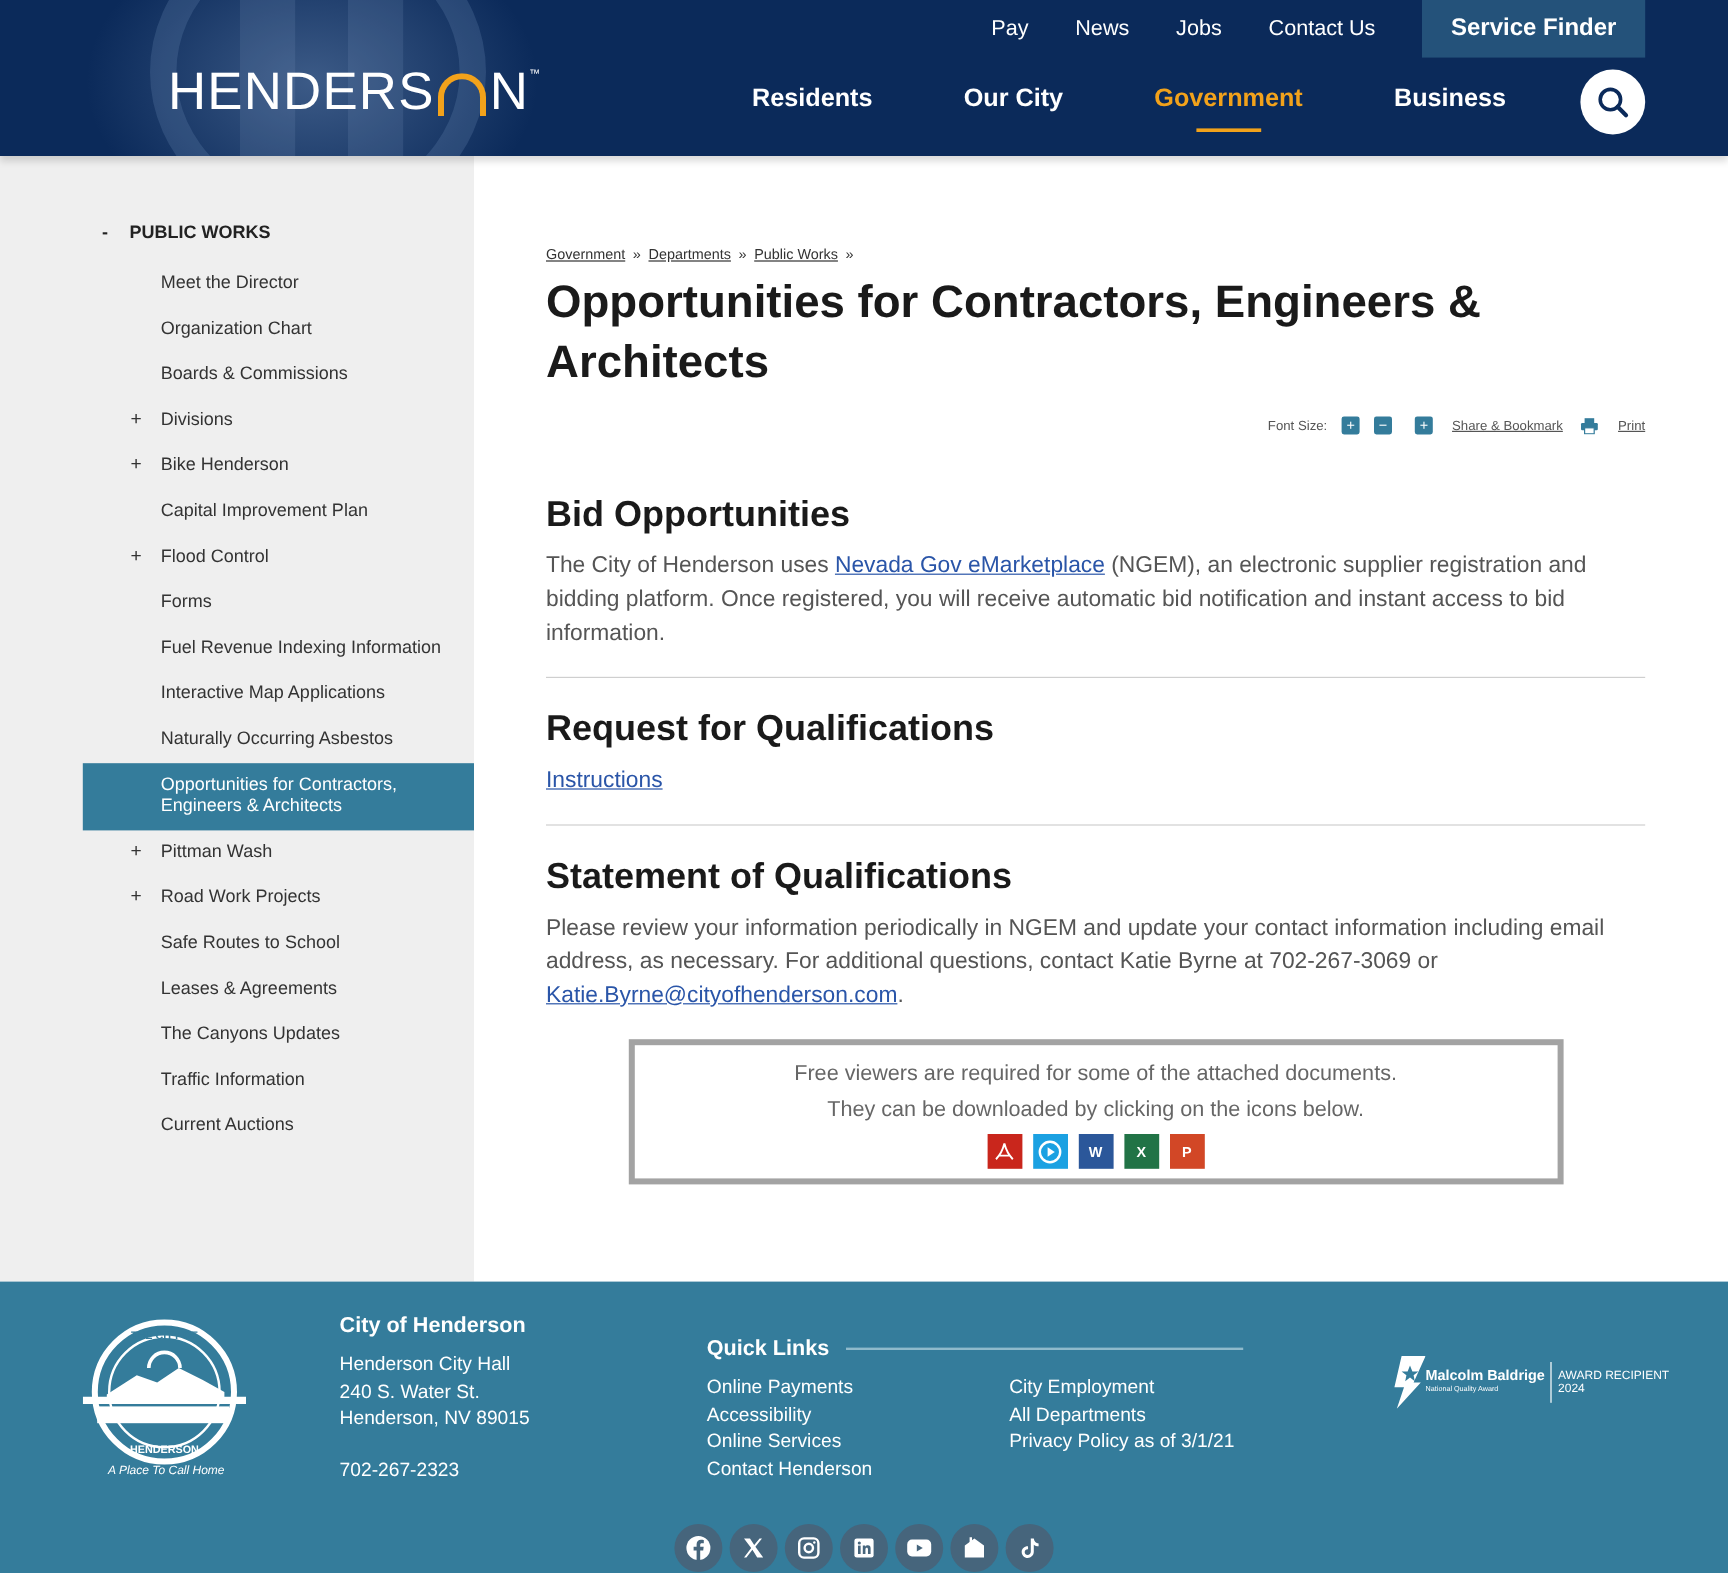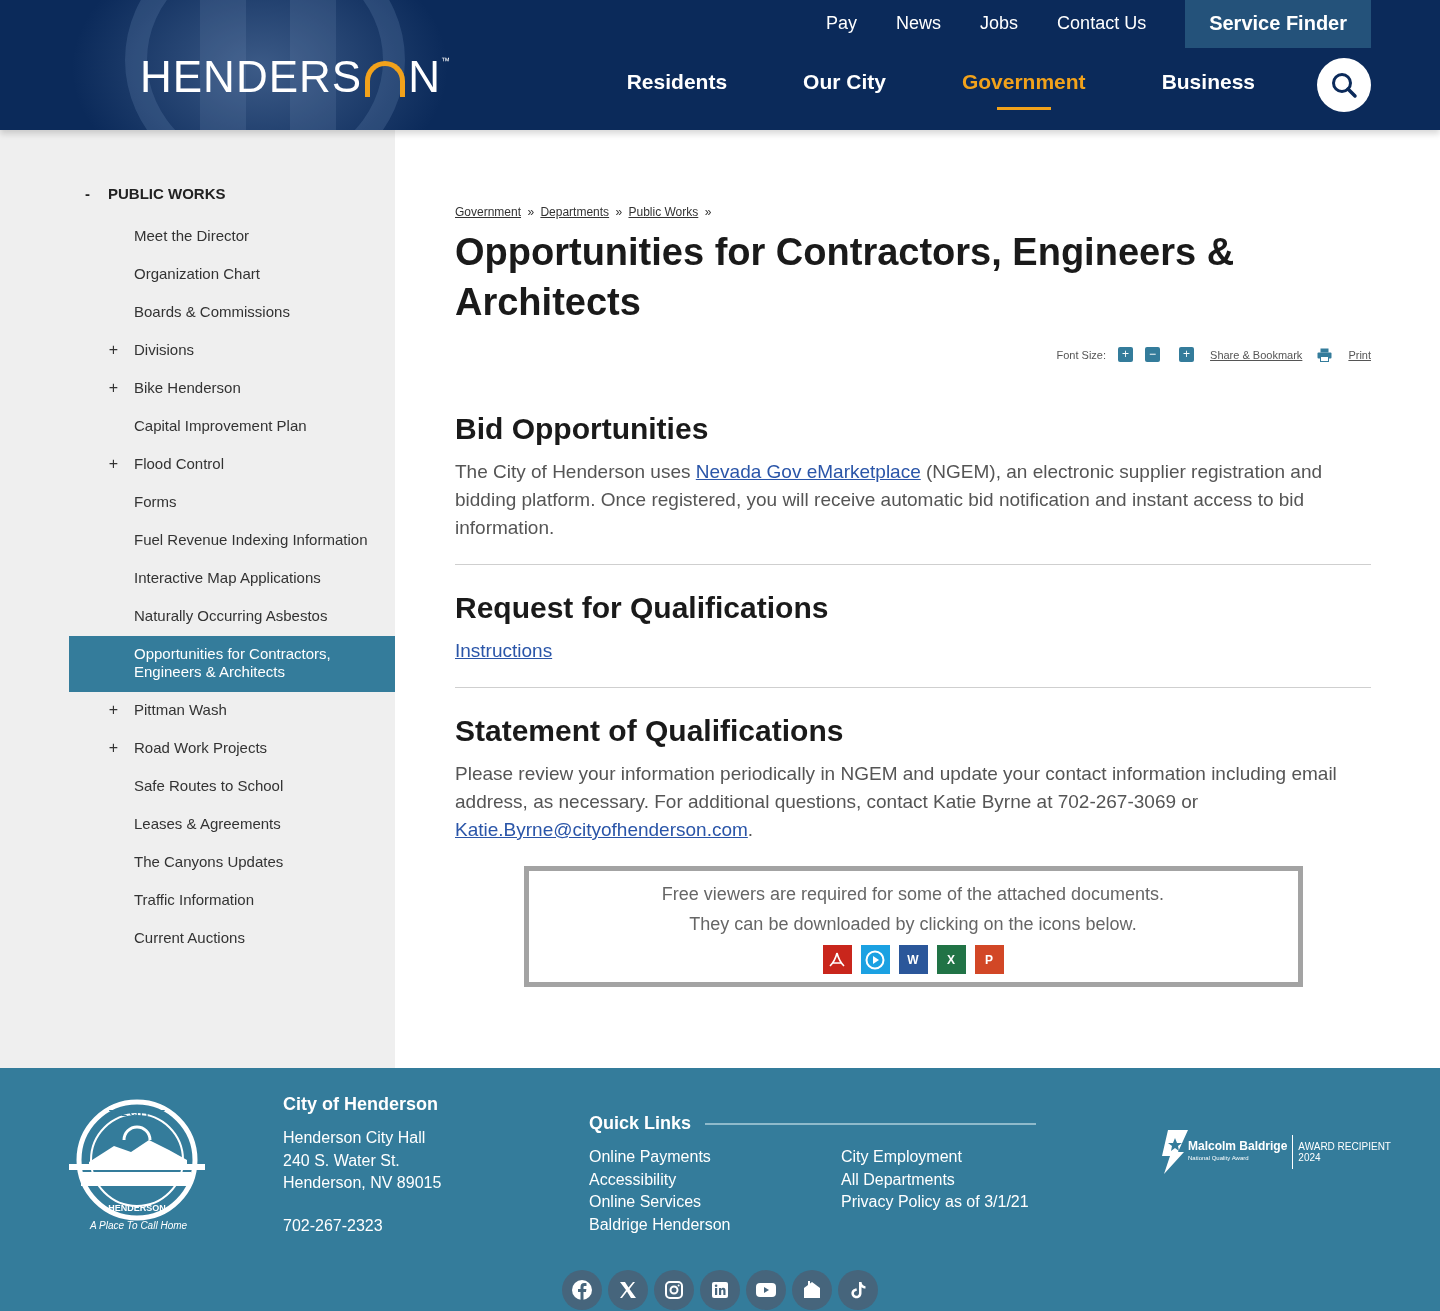--- a/index.html
+++ b/index.html
@@ -291,21 +291,21 @@
   <div class="f-col2">
     <div class="qhead">
       <h3>Quick Links</h3>
       <div class="rule"></div>
     </div>
     <div class="f-links">
       <div>
         <a>Online Payments</a>
         <a>Accessibility</a>
         <a>Online Services</a>
-        <a>Baldrige Henderson</a>
+        <a>Contact Henderson</a>
       </div>
       <div>
         <a>City Employment</a>
         <a>All Departments</a>
         <a>Privacy Policy as of 3/1/21</a>
       </div>
     </div>
   </div>
 
   <div class="award">

